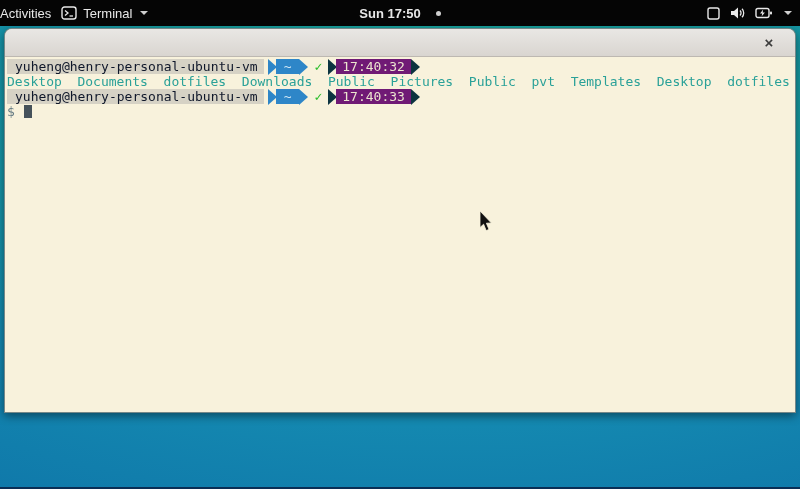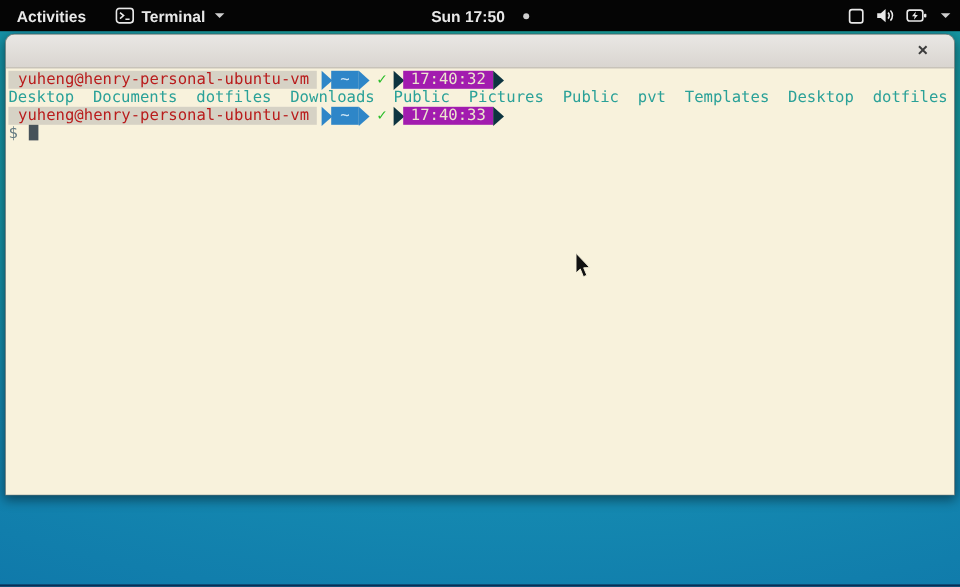--- a/index.html
+++ b/index.html
@@ -15,22 +15,22 @@
   }
   .desktop-bottom-line{
     position:absolute;left:0;right:0;bottom:0;height:2px;background:#0a2e55;
   }
 
   
   .top-bar{
     position:absolute;top:0;left:0;width:800px;height:26px;background:#050505;
     display:flex;align-items:center;color:#e8e8e8;font-size:13px;z-index:30;
   }
-  .tb-activities{padding:0 14px;font-weight:700;cursor:default;}
-  .tb-appmenu{display:flex;align-items:center;gap:6px;margin-left:10px;font-weight:700;}
+  .tb-activities{padding:0 0;font-weight:400;cursor:default;}
+  .tb-appmenu{display:flex;align-items:center;gap:6px;margin-left:10px;font-weight:400;}
   .tb-caret{width:0;height:0;border-left:4px solid transparent;border-right:4px solid transparent;border-top:4px solid #cfcfcf;margin-left:2px;}
   .tb-clock{position:absolute;left:0;right:0;text-align:center;font-weight:700;pointer-events:none;}
   .tb-clock-inner{display:inline-flex;align-items:center;gap:15px;pointer-events:auto;}
   .tb-dot{width:5px;height:5px;border-radius:50%;background:#cfcfcf;display:inline-block;}
   .tb-right{position:absolute;right:8px;top:0;height:26px;display:flex;align-items:center;gap:9px;}
 
   
   .terminal-window{
     position:absolute;left:4px;top:28px;width:790px;height:383px;
     border:1px solid rgba(10,50,70,0.55);border-radius:8px 8px 0 0;
@@ -51,28 +51,28 @@
 
   .terminal-body{
     height:355px;background:#f8f2dc;
     font-family:"DejaVu Sans Mono",monospace;font-size:13px;line-height:15px;
     padding:2px 0 0 2px;color:#50606a;
   }
   .term-line{height:15px;white-space:pre;display:flex;align-items:center;}
   .term-line.plain{display:block;}
 
   
-  .pl-user{background:#d6d2c5;color:#b91c1c;padding:0 6px 0 8px;height:15px;display:inline-flex;align-items:center;}
+  .pl-user{background:#d6d2c5;color:#0f172a;padding:0 6px 0 8px;height:15px;display:inline-flex;align-items:center;}
   .tri{width:0;height:0;border-top:8px solid transparent;border-bottom:8px solid transparent;flex:0 0 auto;}
   .tri-blue{border-left:9px solid #2e86c8;}
   .tri-dark{border-left:9px solid #0d3440;}
   .gap4{width:4px;flex:0 0 auto;}
   .gap6{width:6px;flex:0 0 auto;}
   .pl-path{background:#2e86c8;color:#cfe6f5;padding:0 8px;height:15px;display:inline-flex;align-items:center;margin-left:-1px;}
-  .pl-time{background:#a21caf;color:#ece5cf;padding:0 6px;height:15px;display:inline-flex;align-items:center;margin-left:-1px;}
+  .pl-time{background:#701a75;color:#ece5cf;padding:0 6px;height:15px;display:inline-flex;align-items:center;margin-left:-1px;}
   .check{color:#28bd28;font-weight:700;}
 
   .dollar{color:#657b83;}
   .cmd{color:#859900;}
   .ls-line{color:#2aa198;}
   .ls-line span{color:#2aa198;}
   .block-cursor{display:inline-block;width:8px;height:13px;background:#46525a;vertical-align:-2px;margin-left:1px;}
 
   
   .mouse-cursor{position:absolute;left:479px;top:211px;z-index:50;pointer-events:none;}

